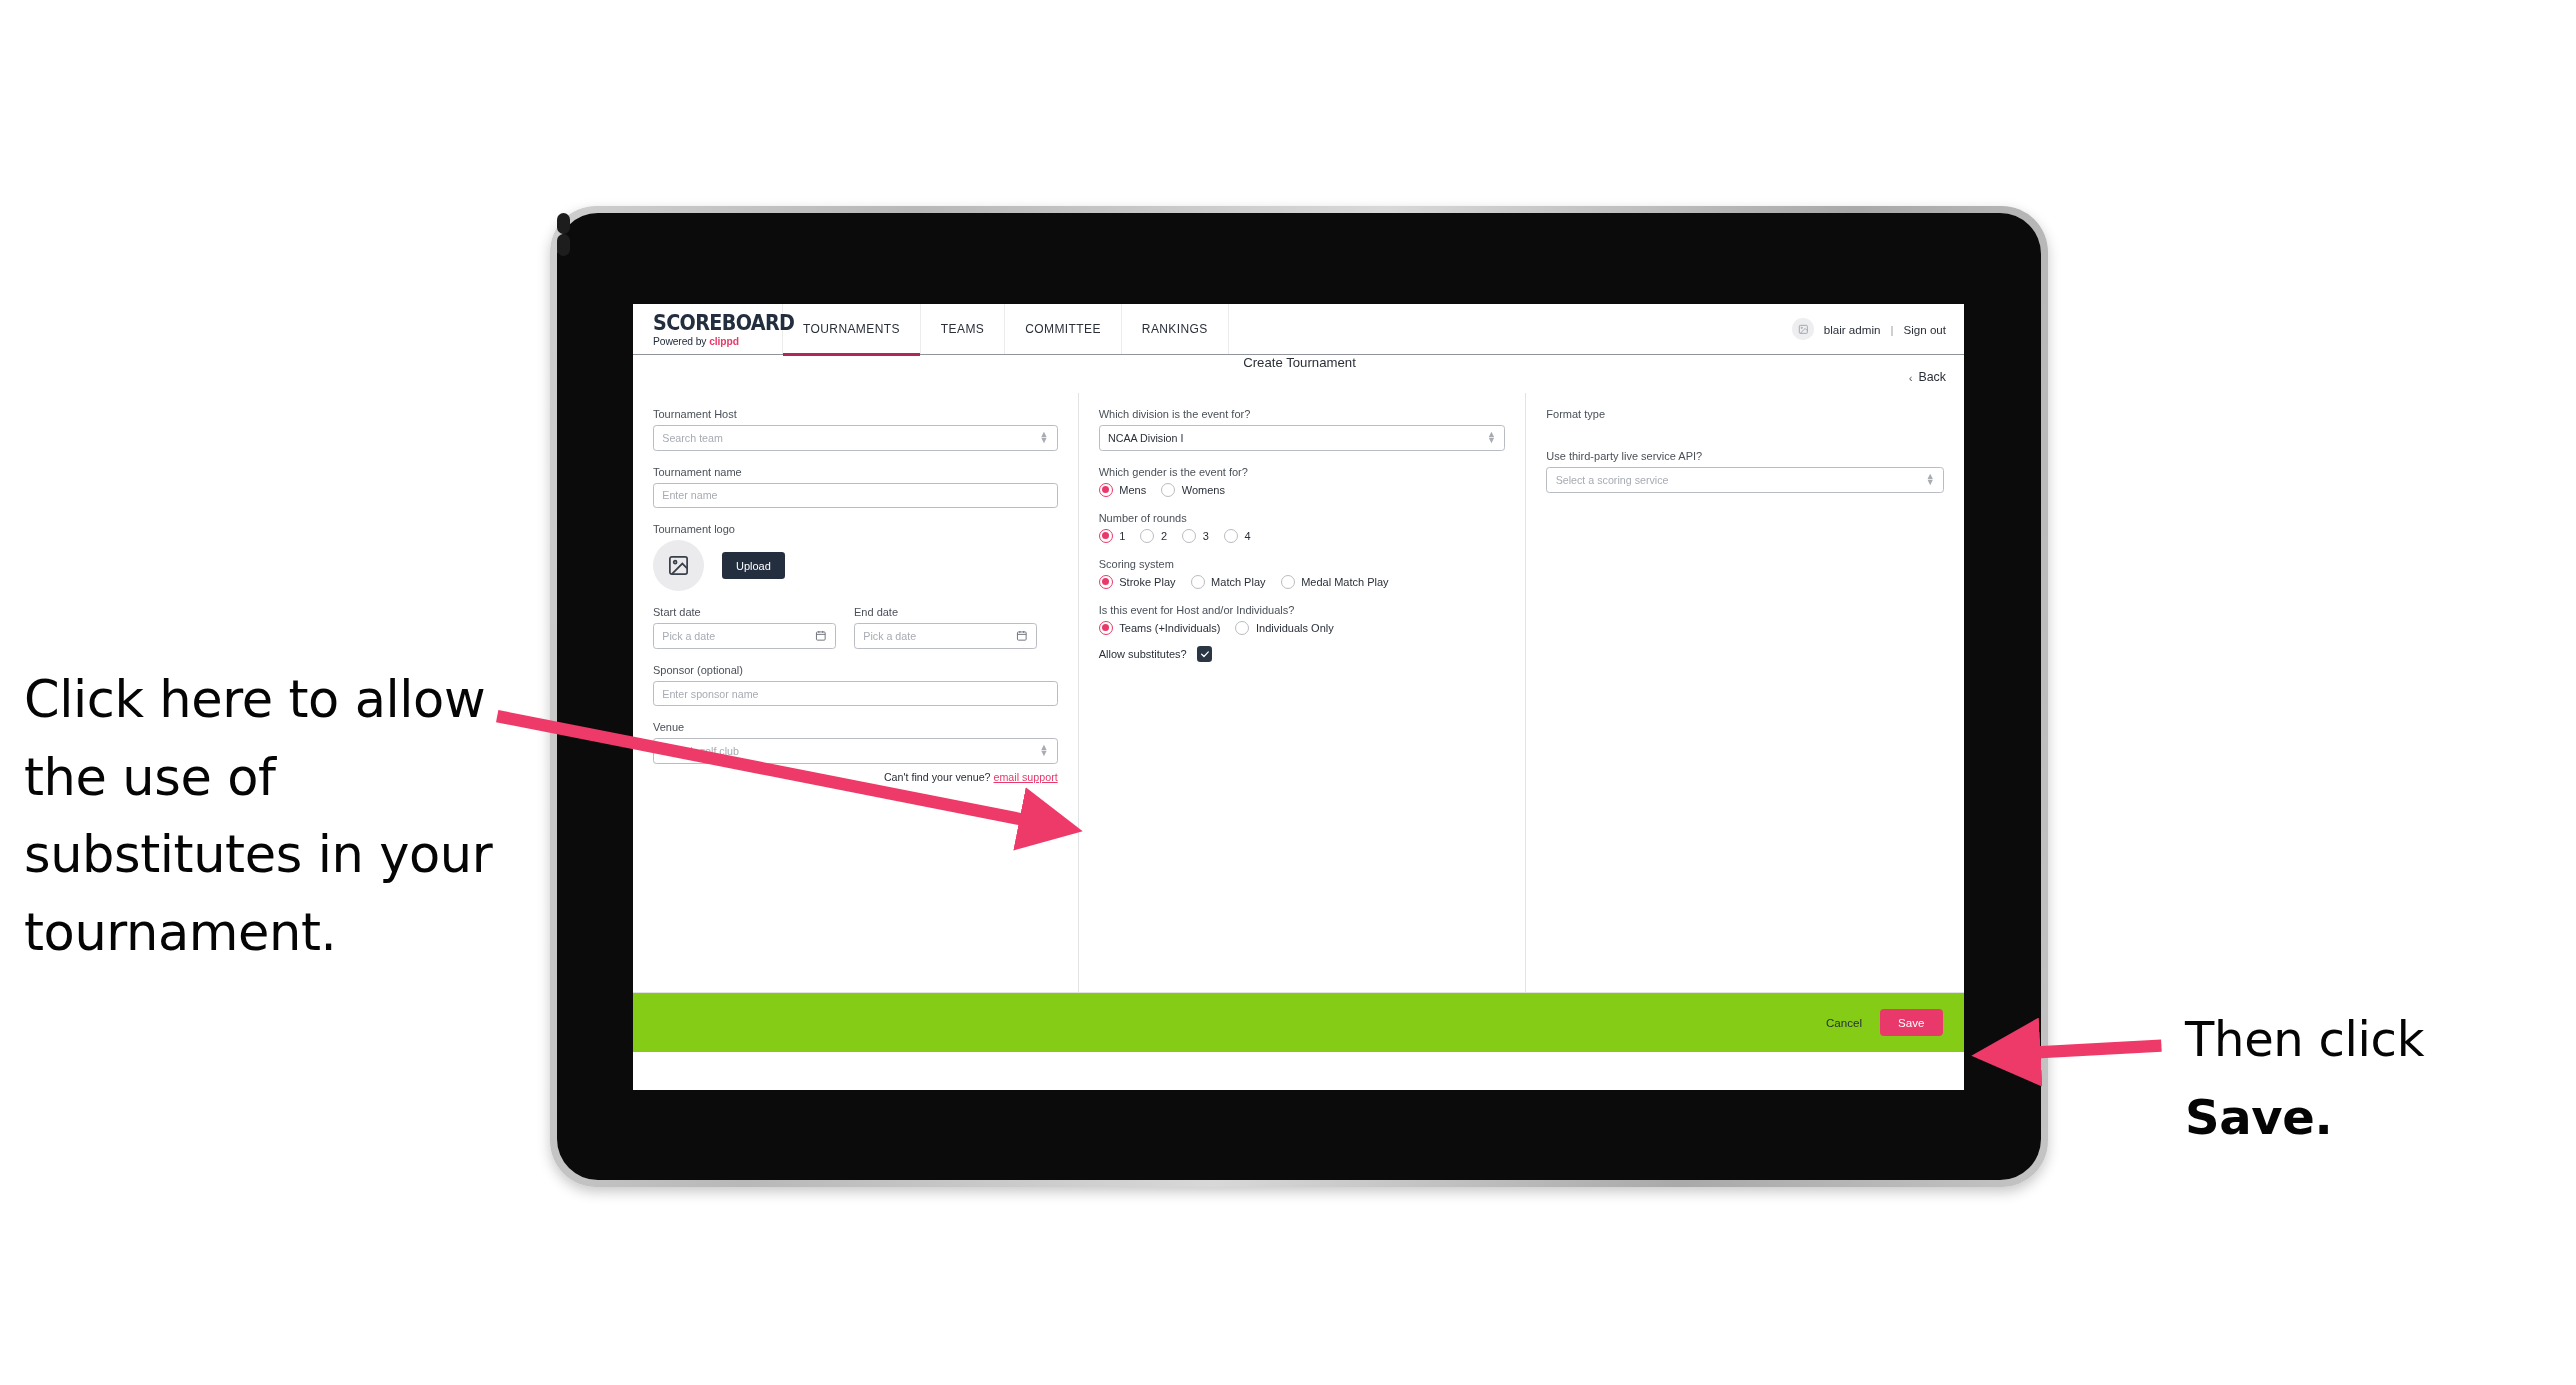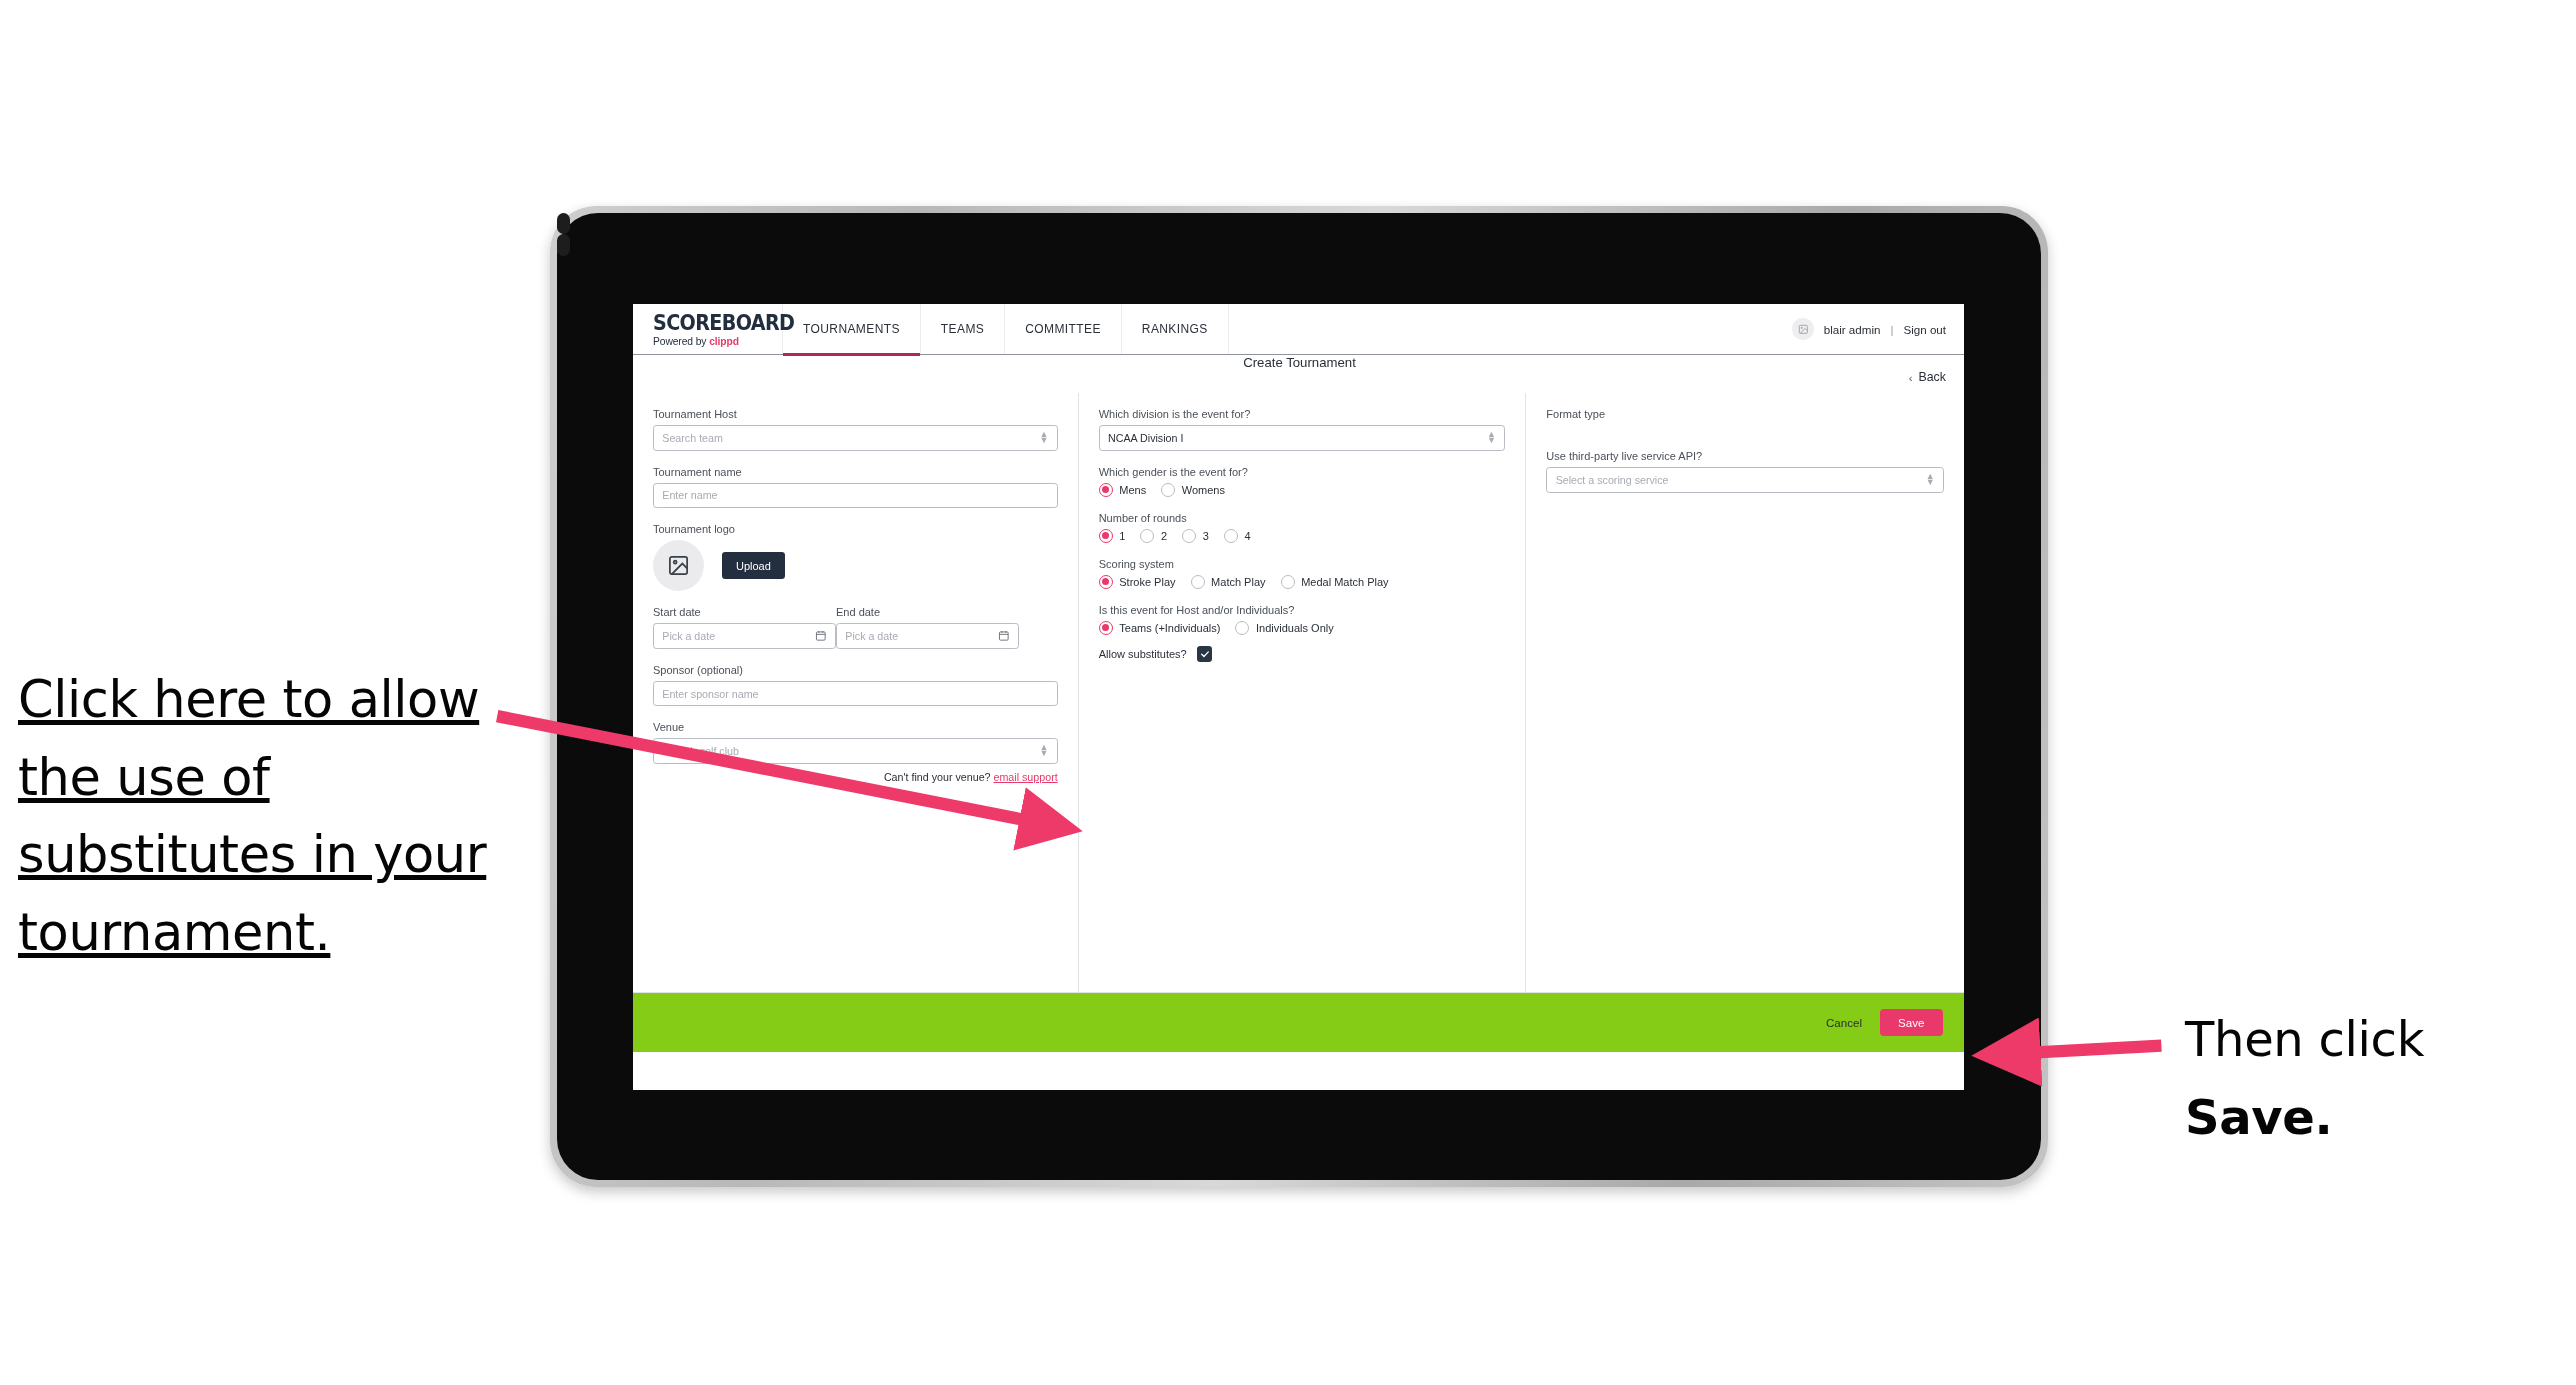--- a/index.html
+++ b/index.html
@@ -6,28 +6,27 @@
   html, body {
     width: 2576px; height: 1386px;
     background: #ffffff;
     font-family: "Liberation Sans", sans-serif;
     overflow: hidden;
   }
 
   
   .annot-left {
     position: absolute;
-    left: 18px; top: 661px;
+    left: 24px; top: 661px;
     width: 529px;
     font-family: "DejaVu Sans", sans-serif;
     font-size: 51px;
     line-height: 1.52;
     color: #050505;
     letter-spacing: -0.4px;
-    text-decoration: underline;
   }
   .annot-right {
     position: absolute;
     left: 2185px; top: 1001px;
     width: 363px;
     font-family: "DejaVu Sans", sans-serif;
     font-size: 48px;
     line-height: 1.62;
     color: #050505;
     letter-spacing: -0.3px;
@@ -205,21 +204,21 @@
   }
   .upload-btn {
     background: #232e3e;
     color: #ffffff;
     font-size: 11px;
     padding: 7.4px 14px;
     border-radius: 3.3px;
     cursor: pointer;
   }
 
-  .date-row { display: flex; }
+  .date-row { display: flex; gap: 18px; }
   .date-col { width: 183px; }
 
   .help-line {
     text-align: right;
     font-size: 10.7px;
     color: #2a2f38;
     margin-top: 6.6px;
   }
   .help-line a { color: #e8396a; text-decoration: underline; cursor: pointer; }
 

